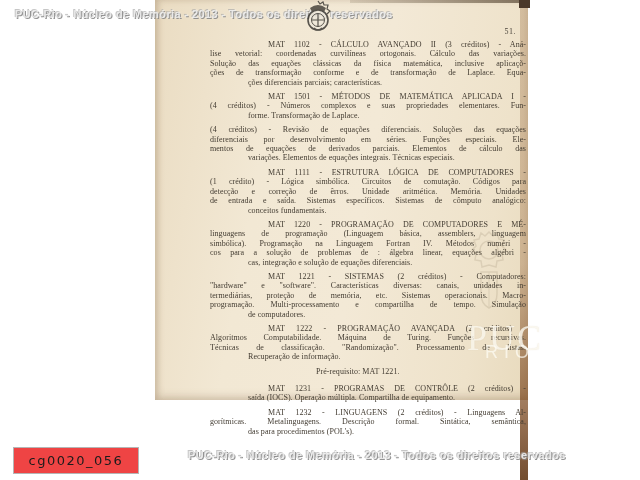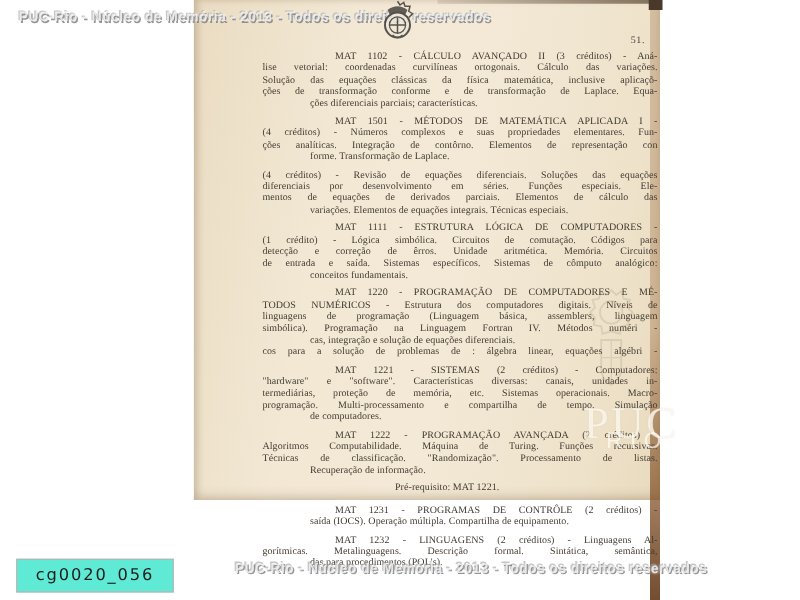--- a/index.html
+++ b/index.html
@@ -70,21 +70,21 @@
     text-shadow:0 0 1px rgba(200,180,150,.4);
   }
   .side-wm .rio{
     position:absolute;left:34px;top:114px;
     font-family:"Liberation Sans",sans-serif;font-size:18px;
     color:rgba(255,253,246,.7);letter-spacing:6px;
   }
   
   .file-label{
     position:absolute;left:13px;top:447px;width:124px;height:25px;
-    background:#5eead4;border:1px solid #b5b5b5;
+    background:#ef4444;border:1px solid #b5b5b5;
     display:flex;align-items:center;justify-content:center;
     font-family:"DejaVu Sans","Liberation Sans",sans-serif;
     font-size:13px;color:#1c1c1c;letter-spacing:1.5px;
   }
 </style>
 </head>
 <body>
 
 <div class="scan-page">
   <div class="page-top-edge"></div>
@@ -97,43 +97,41 @@
       <div class="para course">
         <div class="line first">MAT 1102 - CÁLCULO AVANÇADO II (3 créditos) - Aná-</div>
         <div class="line">lise vetorial: coordenadas curvilíneas ortogonais. Cálculo das variações.</div>
         <div class="line">Solução das equações clássicas da física matemática, inclusive aplicaçõ-</div>
         <div class="line">ções de transformação conforme e de transformação de Laplace. Equa-</div>
         <div class="line last">ções diferenciais parciais; características.</div>
       </div>
       <div class="para course">
         <div class="line first">MAT 1501 - MÉTODOS DE MATEMÁTICA APLICADA I -</div>
         <div class="line">(4 créditos) - Números complexos e suas propriedades elementares. Fun-</div>
-        <div class="line">ções analíticas. Integração de contôrno. Elementos de representação con</div>
         <div class="line last">forme. Transformação de Laplace.</div>
       </div>
       <div class="para course">
         <div class="line">(4 créditos) - Revisão de equações diferenciais. Soluções das equações</div>
         <div class="line">diferenciais por desenvolvimento em séries. Funções especiais. Ele-</div>
         <div class="line">mentos de equações de derivados parciais. Elementos de cálculo das</div>
         <div class="line last">variações. Elementos de equações integrais. Técnicas especiais.</div>
       </div>
       <div class="para course">
         <div class="line first">MAT 1111 - ESTRUTURA LÓGICA DE COMPUTADORES -</div>
         <div class="line">(1 crédito) - Lógica simbólica. Circuitos de comutação. Códigos para</div>
-        <div class="line">detecção e correção de êrros. Unidade aritmética. Memória. Circuitos</div>
+        <div class="line">detecção e correção de êrros. Unidade aritmética. Memória. Unidades</div>
         <div class="line">de entrada e saída. Sistemas específicos. Sistemas de cômputo analógico:</div>
         <div class="line last">conceitos fundamentais.</div>
       </div>
       <div class="para course">
         <div class="line first">MAT 1220 - PROGRAMAÇÃO DE COMPUTADORES E MÉ-</div>
-        <div class="line">TODOS NUMÉRICOS - Estrutura dos computadores digitais. Níveis de</div>
         <div class="line">linguagens de programação (Linguagem básica, assemblers, linguagem</div>
         <div class="line">simbólica). Programação na Linguagem Fortran IV. Métodos numéri -</div>
+        <div class="line">cos para a solução de problemas de : álgebra linear, equações algébri -</div>
         <div class="line last">cas, integração e solução de equações diferenciais.</div>
-        <div class="line">cos para a solução de problemas de : álgebra linear, equações algébri -</div>
       </div>
       <div class="para course">
         <div class="line first">MAT 1221 - SISTEMAS (2 créditos) - Computadores:</div>
         <div class="line">"hardware" e "software". Características diversas: canais, unidades in-</div>
         <div class="line">termediárias, proteção de memória, etc. Sistemas operacionais. Macro-</div>
         <div class="line">programação. Multi-processamento e compartilha de tempo. Simulação</div>
         <div class="line last">de computadores.</div>
       </div>
       <div class="para course">
         <div class="line first">MAT 1222 - PROGRAMAÇÃO AVANÇADA (2 créditos) -</div>

